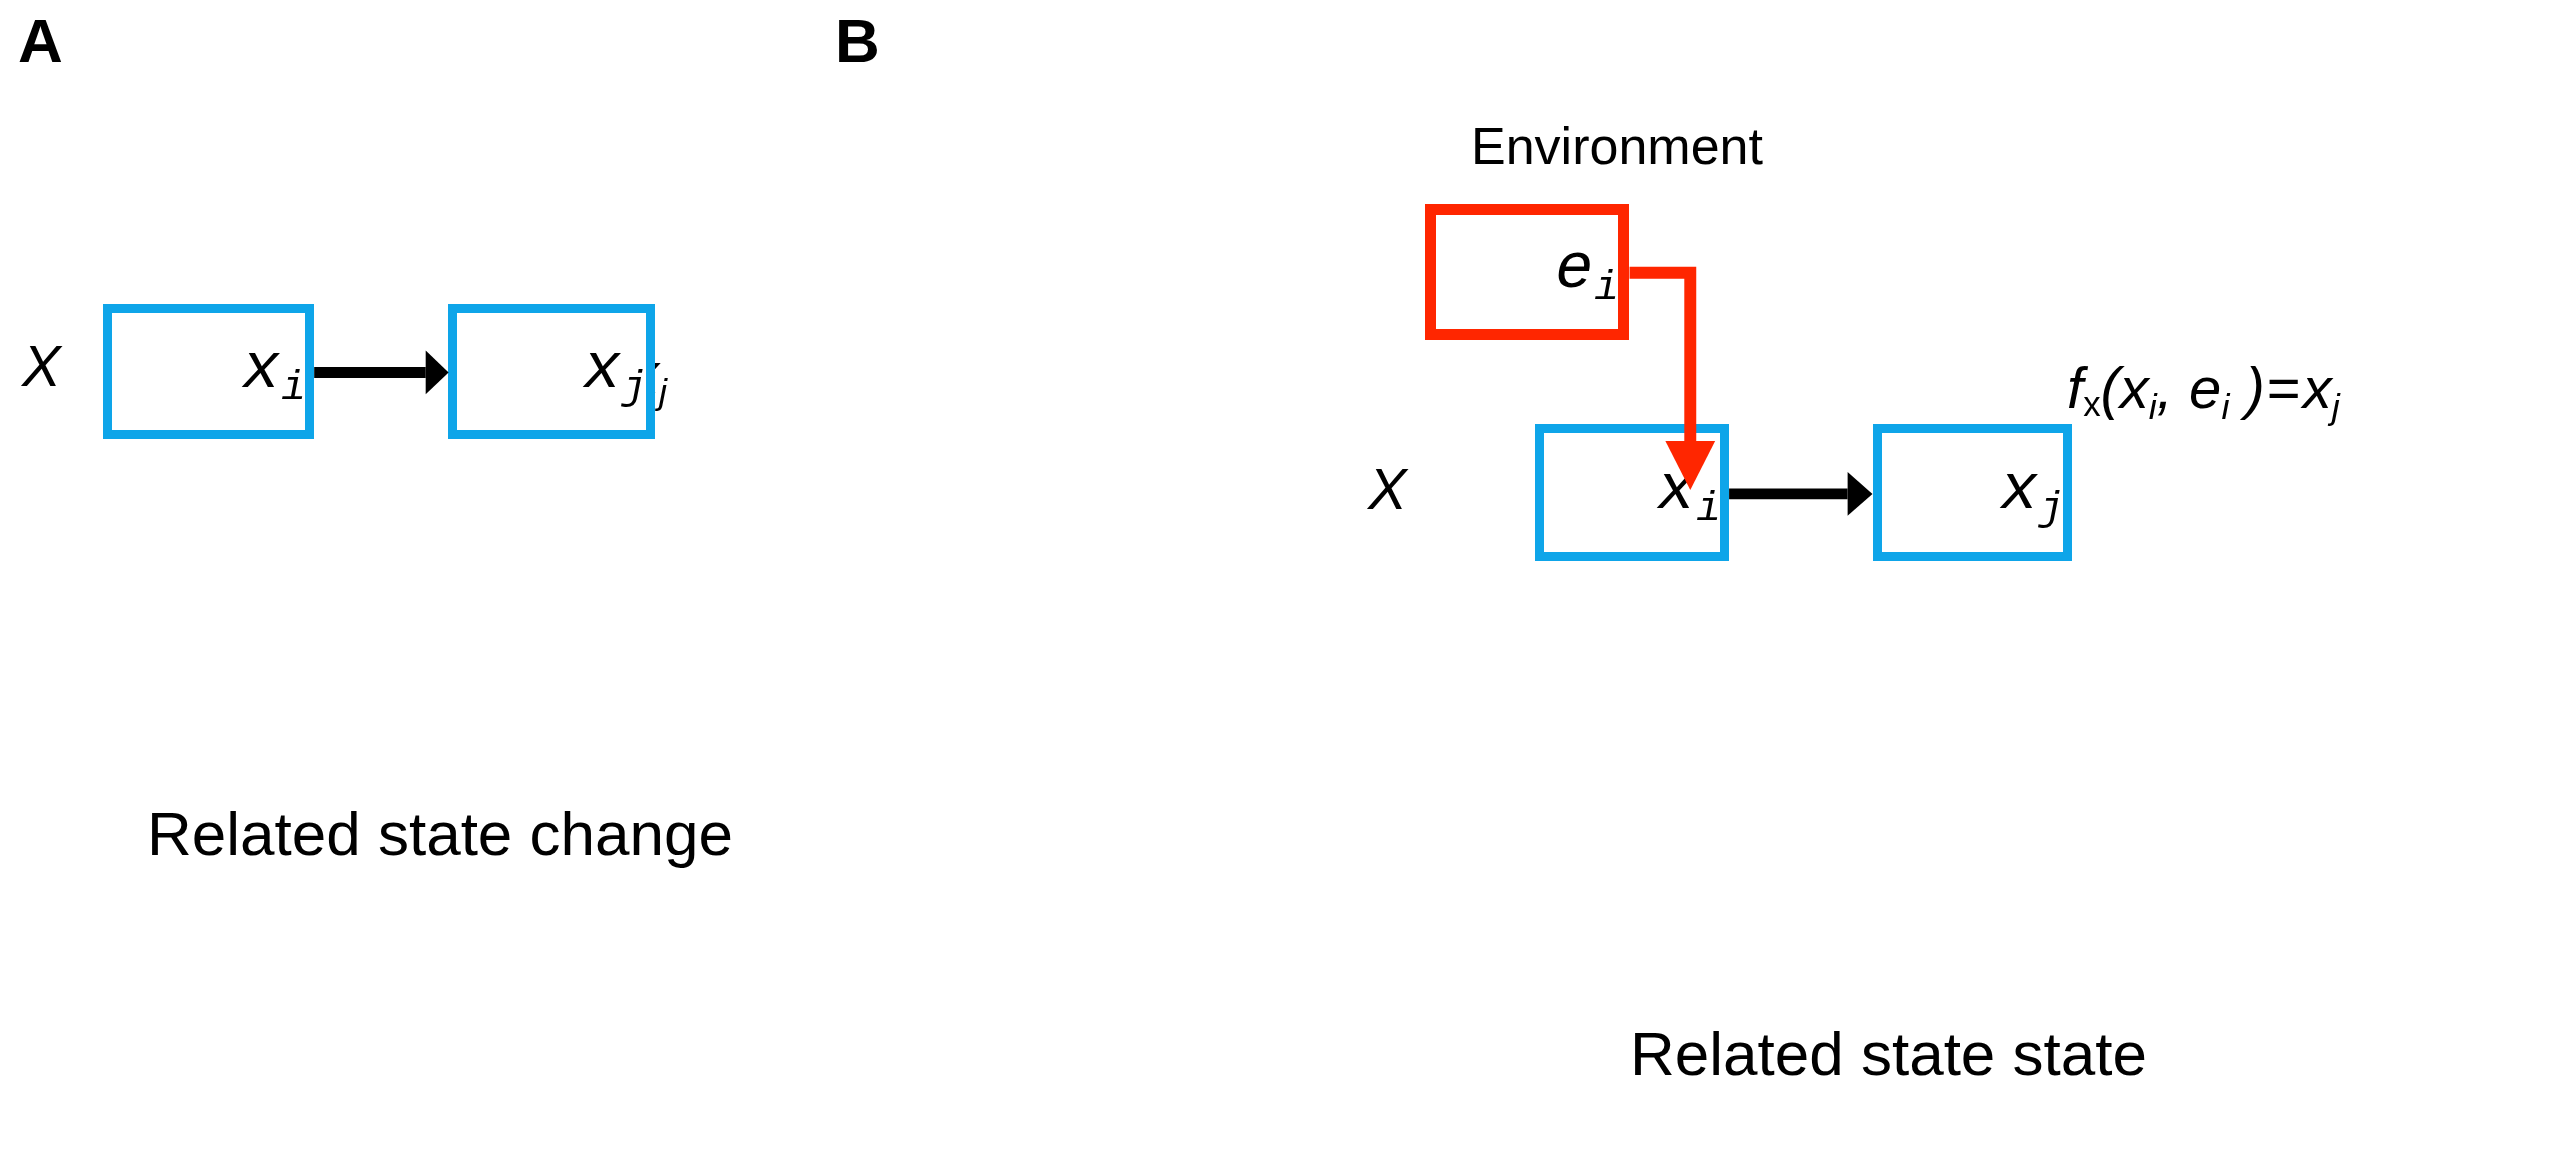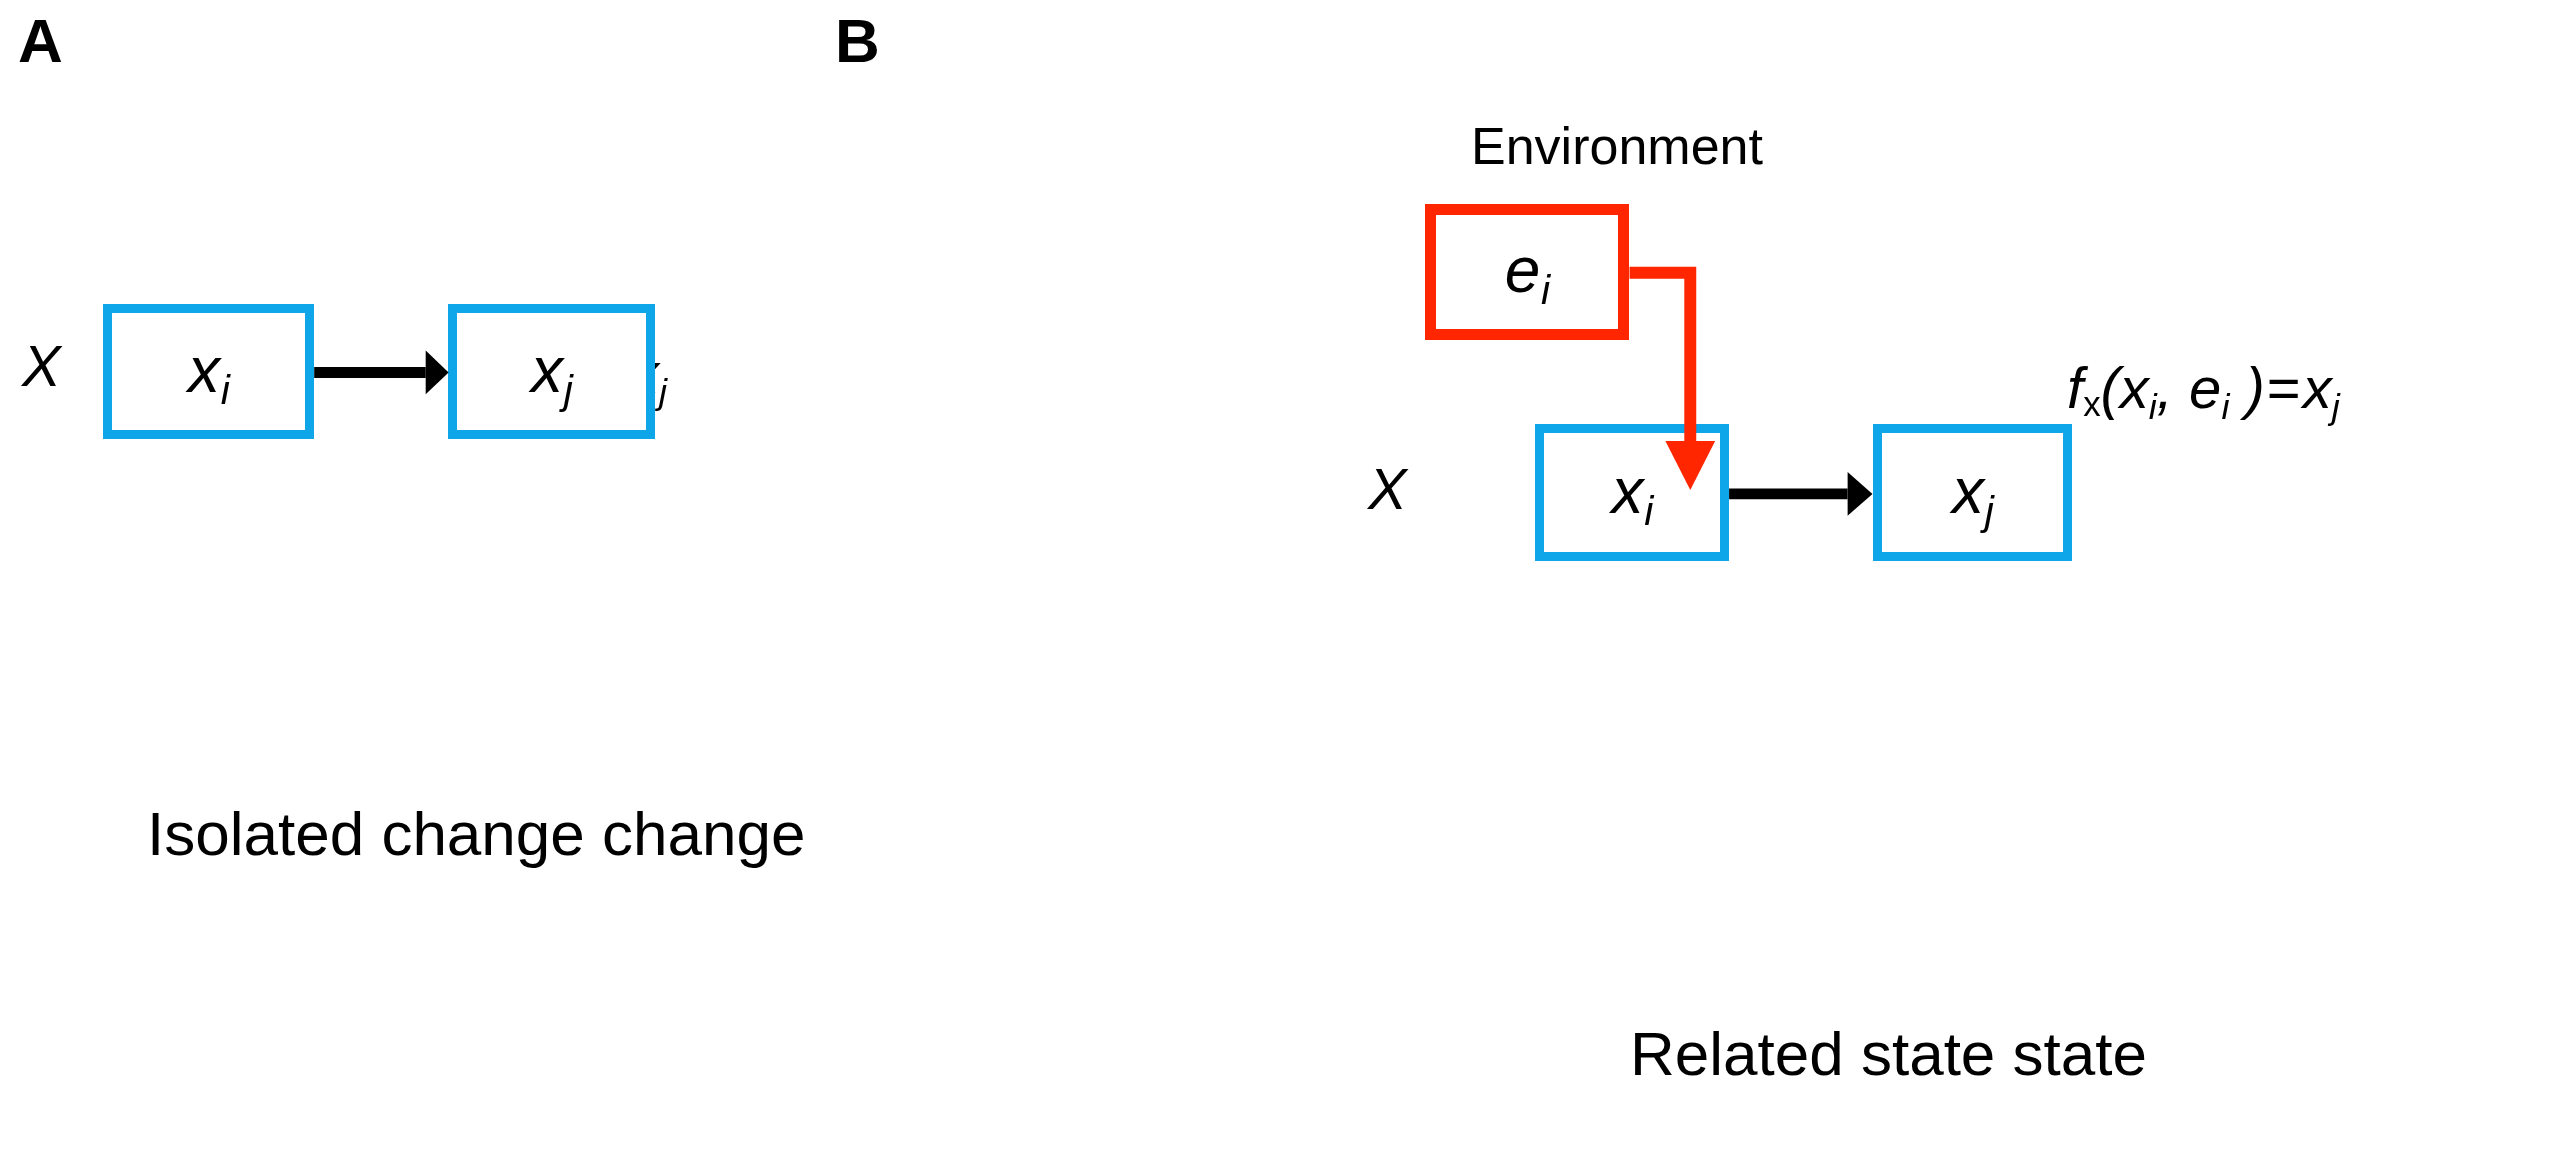--- a/index.html
+++ b/index.html
@@ -35,21 +35,22 @@
   #panel-a-letter { left: 18px;   top: 10px; }
   #panel-b-letter { left: 835px;  top: 10px; }
 
   
   .node-box {
     position: absolute;
     box-sizing: border-box;
     background: #ffffff;
     display: flex;
     align-items: center;
-    justify-content: center;
+    justify-content: flex-end;
+    font-family: Liberation Mono, monospace;
   }
   .node-box.black { border: 9px solid #0ea5e9; }
   .node-box.red   { border: 11px solid #FF2600; }
 
   .node-label {
     font-style: italic;
     font-size: 64px;
     line-height: 1;
     white-space: nowrap;
     position: relative;
@@ -145,21 +146,21 @@
       <span class="node-label"><span>x</span><span class="sub">j</span></span>
     </div>
 
     <svg class="connector-layer" viewBox="0 0 2586 1168" width="2576" height="1163">
       <g>
         <line x1="315" y1="374" x2="427" y2="374" stroke="#000000" stroke-width="11"></line>
         <polygon points="427,352 450,374 427,396" fill="#000000"></polygon>
       </g>
     </svg>
 
-    <div class="caption" style="left: 147px; top: 803px;">Isolated change change</div>
+    <div class="caption" style="left: 147px; top: 803px;">Related state change</div>
   </div>
 
   <div>
 
     <div class="panel-letter" id="panel-b-letter">B</div>
 
     <div class="env-heading" style="left: 1471px; top: 120px;">Environment</div>
 
     <div class="node-box red" style="left: 1425px; top: 204px; width: 204px; height: 136px;">
       <span class="node-label"><span>e</span><span class="sub">i</span></span>

